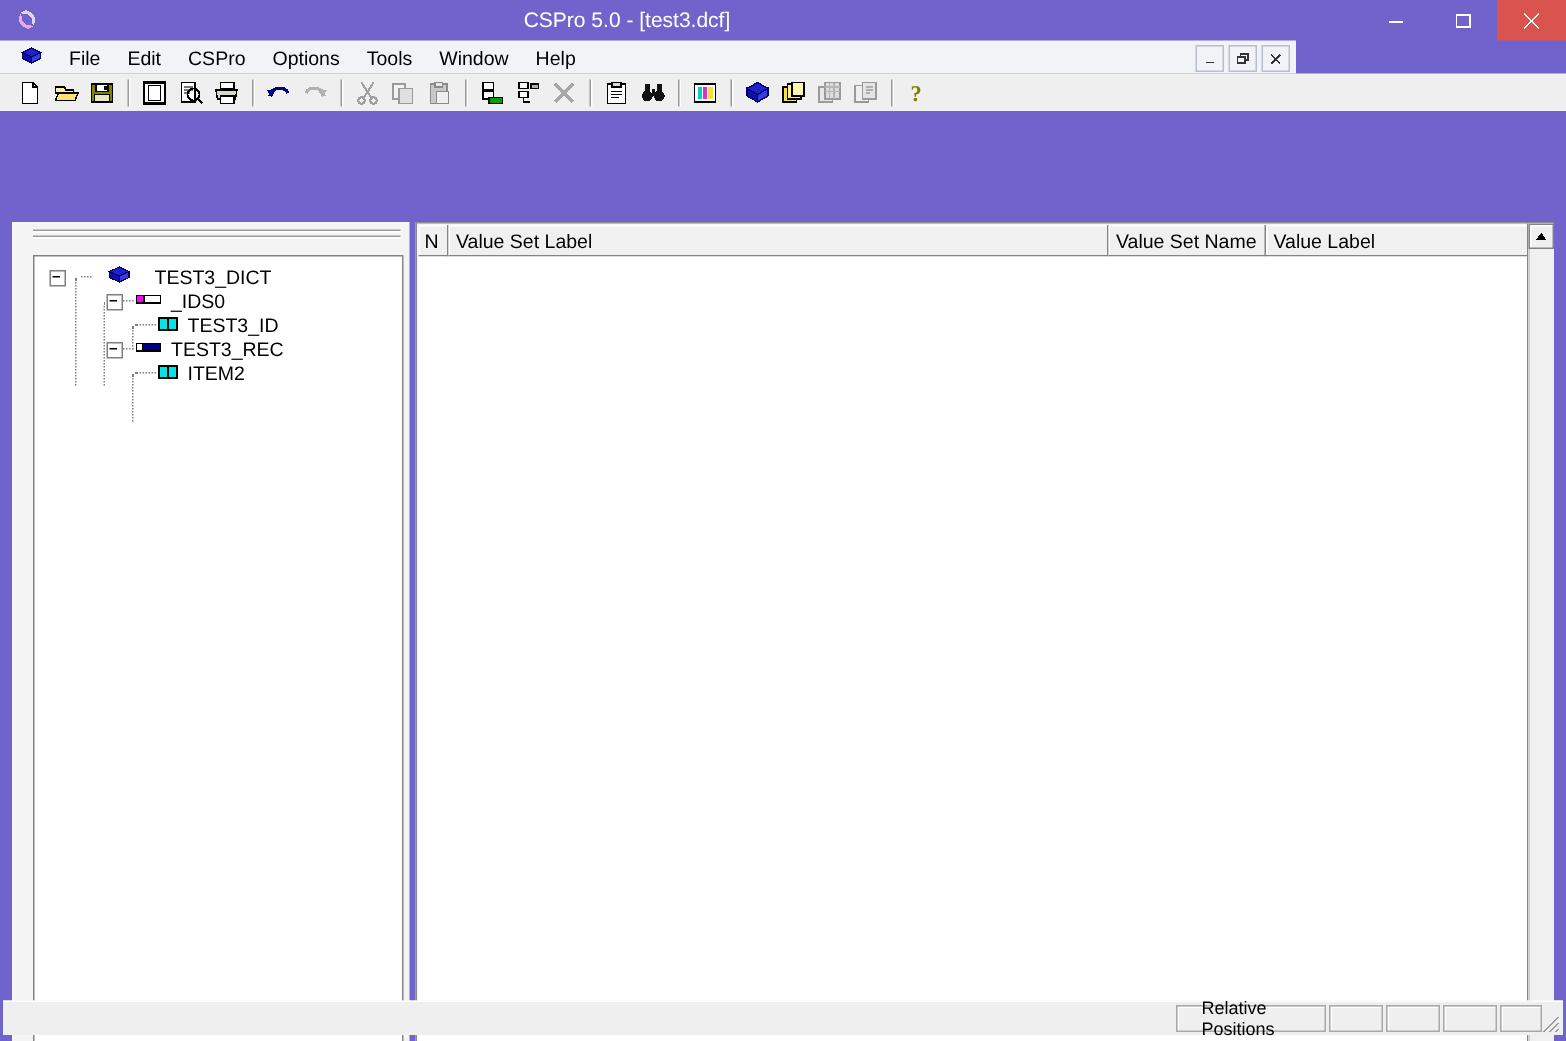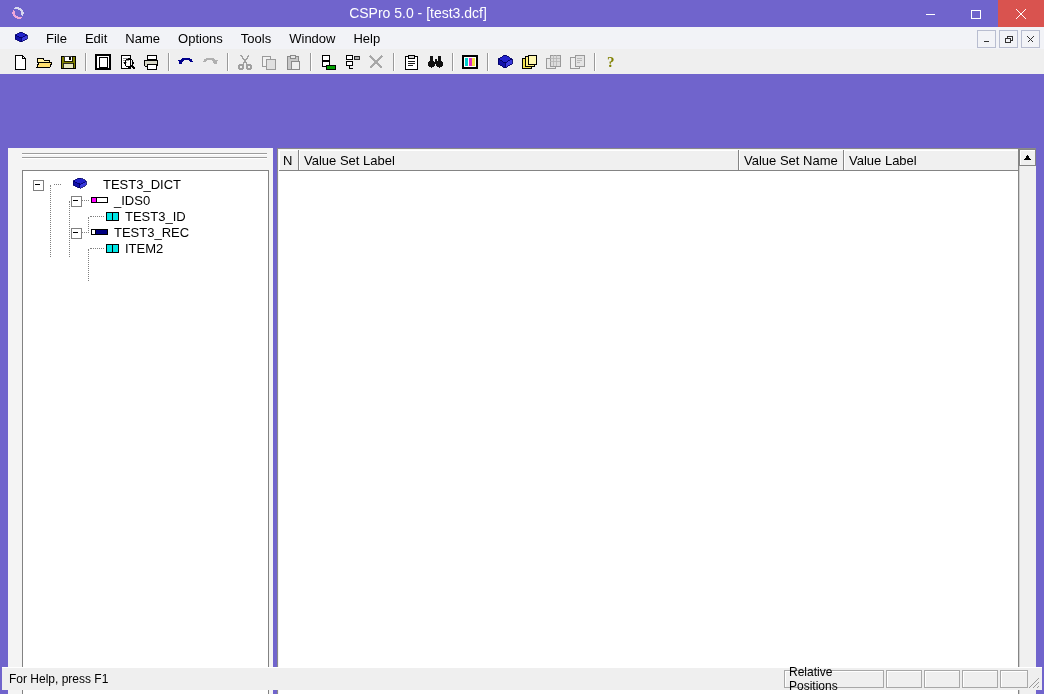--- a/index.html
+++ b/index.html
@@ -17,21 +17,21 @@
   .title-text{
     position:absolute;left:0;top:0;width:836px;height:27px;
     line-height:27px;text-align:center;color:#ffffff;font-size:14px;
   }
   .wbtns{position:absolute;right:0;top:0;height:27px;display:flex;}
   .wbtn{width:45px;height:27px;display:flex;align-items:center;justify-content:center;color:#fff;font-size:13px;}
   .wbtn.close{background:#D9534F;width:46px;}
   .wbtn svg{display:block;}
 
   
-  .menubar{position:absolute;left:0;top:27px;width:1044px;height:22px;background:#F2F3F7;display:flex;align-items:center;}
+  .menubar{position:absolute;left:0;top:27px;width:864px;height:22px;background:#F2F3F7;display:flex;align-items:center;}
   .menu-doc-icon{margin-left:13px;margin-right:8px;width:16px;height:14px;}
   .menu-item{font-size:13px;color:#000;padding:2px 9px;white-space:nowrap;}
   .mdi-btns{position:absolute;right:4px;top:3px;display:flex;gap:3px;}
   .mdi-btn{width:17px;height:16px;border:1px solid #B8BDD0;background:#F2F3F7;display:flex;align-items:center;justify-content:center;}
 
   
   .toolbar{position:absolute;left:0;top:49px;width:1044px;height:25px;background:#EFEFEF;border-bottom:1px solid #6E6E6E;display:flex;align-items:center;}
   .tb-sep{width:1px;height:18px;background:#9a9a9a;margin:0 5px;box-shadow:1px 0 0 #ffffff;}
   .tb-btn{width:24px;height:23px;display:flex;align-items:center;justify-content:center;}
   .tb-first{margin-left:8px;}
@@ -78,21 +78,21 @@
   .vsb{position:absolute;right:0px;top:0px;width:17px;height:562px;background:#F0F0F0;border-left:1px solid #848484;box-sizing:border-box;}
   .sb-arrow{width:17px;height:17px;background:#F0F0F0;border:1px solid #848484;box-sizing:border-box;display:flex;align-items:center;justify-content:center;box-shadow:inset 1px 1px 0 #ffffff;}
   .vsb-up{position:absolute;left:0;top:0;}
   .vsb-track{position:absolute;left:0;top:17px;bottom:17px;width:17px;background:#F0F0F0;border-left:1px solid #cfcfcf;box-sizing:border-box;}
 
   
   .statusbar{position:absolute;left:2px;top:667px;width:1040px;height:22px;background:#EFEFEF;border-top:1px solid #ffffff;}
   .sb-panel{
     position:absolute;top:2px;height:18px;box-sizing:border-box;
     border:1px solid #A8A8A8;box-shadow:inset 1px 1px 0 #ffffff;
-    font-size:12px;color:#000;display:flex;align-items:center;padding-left:4px;
+    font-size:12px;color:#000;display:flex;align-items:center;padding-left:16px;
     background:#EFEFEF;
   }
   .sb-help{left:2px;width:770px;border:none;box-shadow:none;padding-left:5px;}
   .grip{position:absolute;right:2px;bottom:1px;width:14px;height:14px;}
 
   svg{shape-rendering:crispEdges;}
 </style>
 </head>
 <body>
 
@@ -128,21 +128,21 @@
   <div class="menubar">
     <span class="menu-doc-icon">
       <svg width="16" height="14" viewBox="0 0 16 14">
         <path d="M2 4 L8 1 L14 4 L8 7 Z" fill="#2222CC" stroke="#000066" stroke-width="0.8"></path>
         <path d="M2 4 L2 8 L8 11 L8 7 Z" fill="#1111AA" stroke="#000066" stroke-width="0.8"></path>
         <path d="M14 4 L14 8 L8 11 L8 7 Z" fill="#3A3ADD" stroke="#000066" stroke-width="0.8"></path>
       </svg>
     </span>
     <span class="menu-item">File</span>
     <span class="menu-item">Edit</span>
-    <span class="menu-item">Name</span>
+    <span class="menu-item">CSPro</span>
     <span class="menu-item">Options</span>
     <span class="menu-item">Tools</span>
     <span class="menu-item">Window</span>
     <span class="menu-item">Help</span>
 
     <div class="mdi-btns">
       <div class="mdi-btn">
         <svg width="9" height="9" viewBox="0 0 9 9">
             <rect x="2" y="6" width="5" height="1" fill="#333"></rect>
           </svg>
@@ -429,21 +429,20 @@
             </svg>
         </div>
         <div class="vsb-track"></div>
 
       </div>
 
     </div>
   </div>
 
   <div class="statusbar">
-    <div class="sb-panel sb-help">For Help, press F1</div>
     <div class="sb-panel" style="left:782px;width:100px;">Relative Positions</div>
     <div class="sb-panel" style="left:884px;width:36px;"></div>
     <div class="sb-panel" style="left:922px;width:36px;"></div>
     <div class="sb-panel" style="left:960px;width:36px;"></div>
     <div class="sb-panel" style="left:998px;width:28px;"></div>
     <span class="grip">
       <svg width="14" height="14" viewBox="0 0 14 14">
           <path d="M13 3 L3 13 M13 7 L7 13 M13 11 L11 13" stroke="#9a9a9a" stroke-width="1.4"></path>
         </svg>
     </span>

